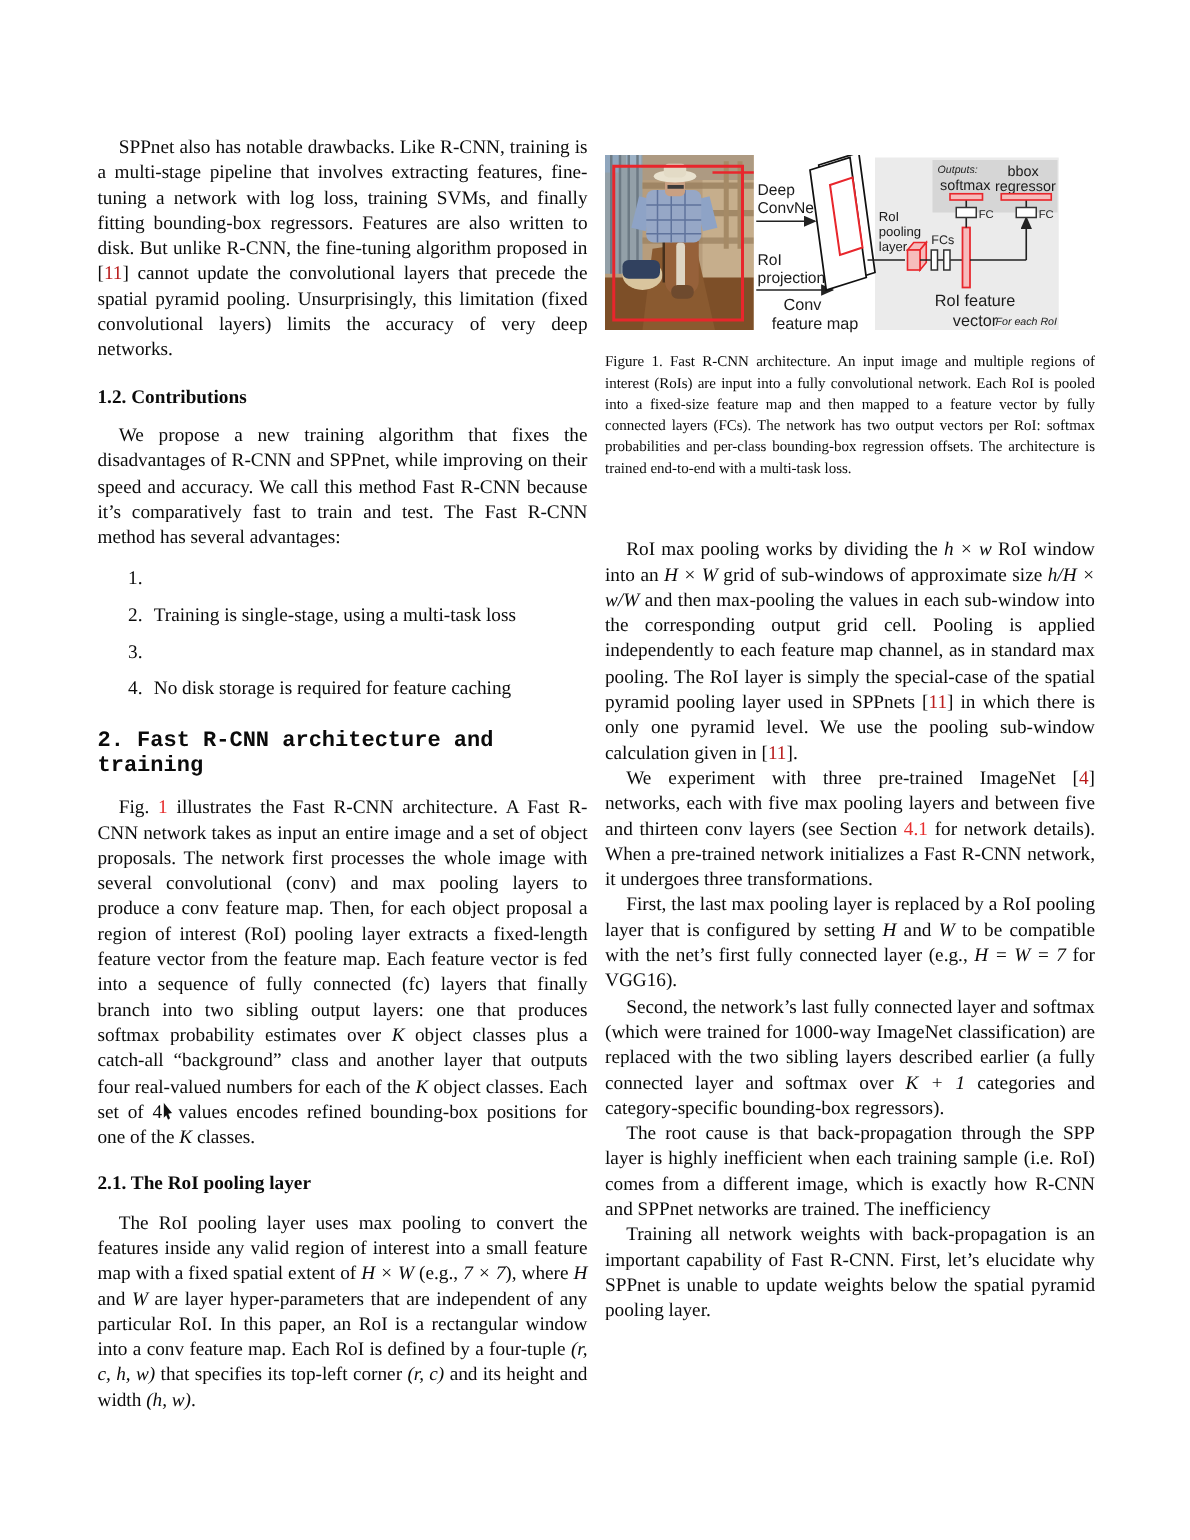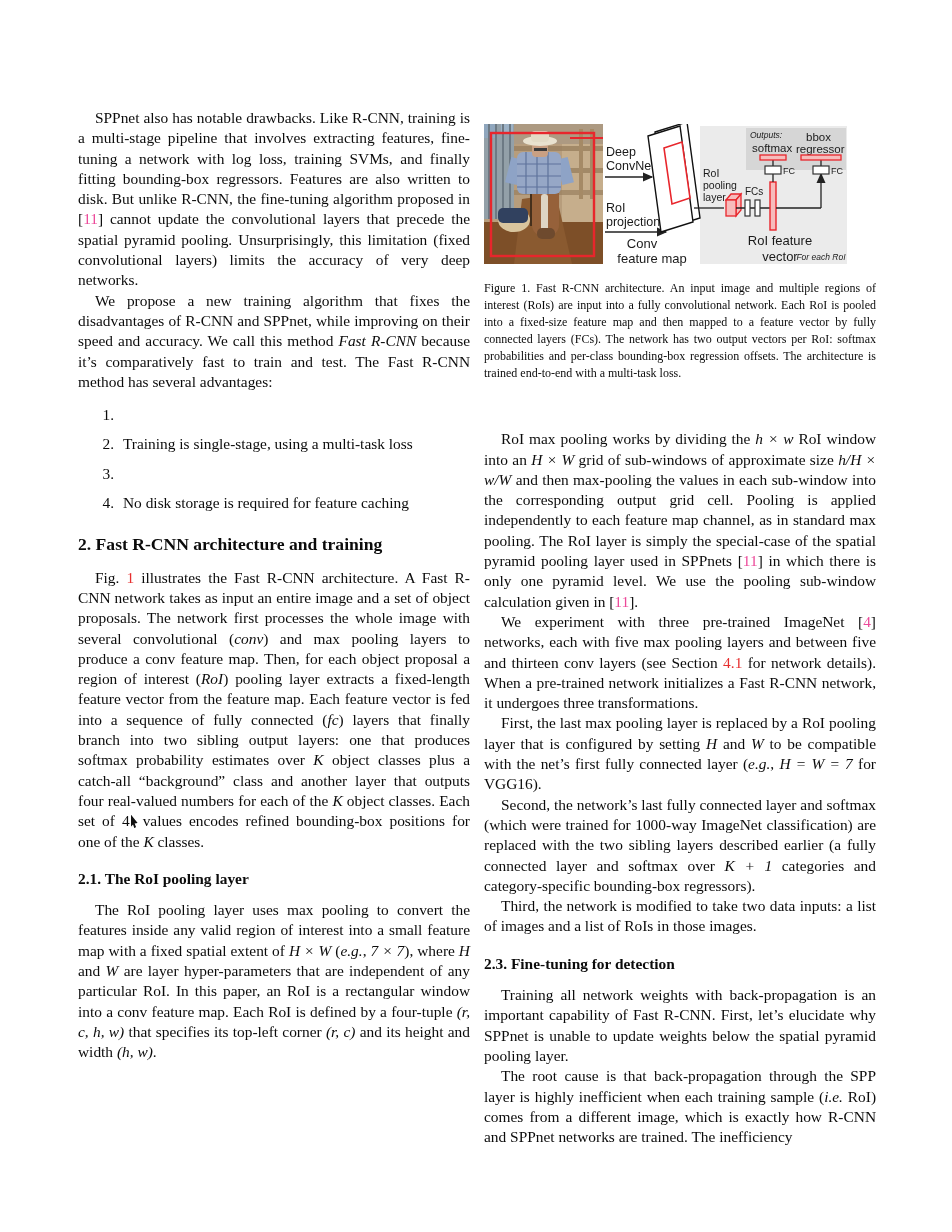--- a/index.html
+++ b/index.html
@@ -4,46 +4,47 @@
 <style>
   html,body{margin:0;padding:0;background:#ffffff;}
   .page{position:relative;width:952px;height:1232px;background:#ffffff;overflow:hidden;
         font-family:"Liberation Serif",serif;color:#0b0b0b;}
   .col{position:absolute;top:108px;width:392px;font-size:15.4px;line-height:20.3px;
        text-align:justify;}
   .col-left{left:78px;}
   .col-right{left:484px;}
   .para{margin:0;text-indent:17px;}
   .h-sub{font-size:15.4px;font-weight:bold;margin:17px 0 11px 0;text-align:left;}
-  .h-sec{font-size:17.6px;font-weight:bold;margin:21px 0 13px 0;text-align:left;}
+  .h-sec{font-size:17.6px;font-weight:bold;margin:21px 0 13px 0;text-align:left;font-family:Liberation Mono, monospace;}
   .list{margin:13px 0 13px 0;}
   .li{display:flex;margin:9px 0 9px 16px;text-align:left;}
   .li-n{min-width:20px;text-align:right;margin-right:9px;}
-  .seg-i{font-style:italic;}
+  .seg-i{}
   .seg-m{font-style:italic;}
-  .seg-g{color:#ec4899;}
+  .seg-g{color:#b91c1c;}
   .seg-r{color:#e62e2e;}
   .seg-u{color:#f21bf2;font-family:"Liberation Mono","DejaVu Sans Mono",monospace;
          font-size:14px;letter-spacing:.4px;word-break:break-all;}
   .cursor-glyph{display:inline-block;width:10px;height:14px;background:#111;
          vertical-align:-2px;margin:0 2px 0 1px;
          clip-path:polygon(0 0,0 92%,24% 74%,38% 100%,54% 92%,40% 66%,70% 62%);}
   .figure-block{margin-top:16px;}
   .figure-caption{margin-top:9px;font-size:12px;line-height:17px;text-align:justify;}
   .after-figure{margin-top:47px;}
   svg text{font-family:"Liberation Sans",sans-serif;fill:#1a1a1a;}
 </style>
 </head>
 <body>
 
 <div class="page">
 
   <div class="col col-left">
     <p class="para"><span class="seg-p">SPPnet also has notable drawbacks. Like R-CNN, training is a multi-stage pipeline that involves extracting features, fine-tuning a network with log loss, training SVMs, and finally fitting bounding-box regressors. Features are also written to disk. But unlike R-CNN, the fine-tuning algorithm proposed in [</span><span class="seg-g">11</span><span class="seg-p">] cannot update the convolutional layers that precede the spatial pyramid pooling. Unsurprisingly, this limitation (fixed convolutional layers) limits the accuracy of very deep networks.</span></p>
 
+    <div class="h-sub">1.2. Contributions</div>
 
     <p class="para"><span class="seg-p">We propose a new training algorithm that fixes the disadvantages of R-CNN and SPPnet, while improving on their speed and accuracy. We call this method </span><span class="seg-i">Fast R-CNN</span><span class="seg-p"> because it’s comparatively fast to train and test. The Fast R-CNN method has several advantages:</span></p>
 
     <div class="list">
       <div class="li">
         <span class="li-n">1.</span>
       </div>
       <div class="li">
         <span class="li-n">2.</span>
         <span class="li-t">Training is single-stage, using a multi-task loss</span>
@@ -183,21 +184,19 @@
 
       <div class="figure-caption">Figure 1. Fast R-CNN architecture.  An input image and multiple regions of interest (RoIs) are input into a fully convolutional network.  Each RoI is pooled into a fixed-size feature map and then mapped to a feature vector by fully connected layers (FCs). The network has two output vectors per RoI: softmax probabilities and per-class bounding-box regression offsets. The architecture is trained end-to-end with a multi-task loss.</div>
     </div>
 
     <p class="para after-figure"><span class="seg-p">RoI max pooling works by dividing the </span><span class="seg-m">h × w</span><span class="seg-p"> RoI window into an </span><span class="seg-m">H × W</span><span class="seg-p"> grid of sub-windows of approximate size </span><span class="seg-m">h/H × w/W</span><span class="seg-p"> and then max-pooling the values in each sub-window into the corresponding output grid cell. Pooling is applied independently to each feature map channel, as in standard max pooling.  The RoI layer is simply the special-case of the spatial pyramid pooling layer used in SPPnets [</span><span class="seg-g">11</span><span class="seg-p">] in which there is only one pyramid level. We use the pooling sub-window calculation given in [</span><span class="seg-g">11</span><span class="seg-p">].</span></p>
 
 
     <p class="para"><span class="seg-p">We experiment with three pre-trained ImageNet [</span><span class="seg-g">4</span><span class="seg-p">] networks, each with five max pooling layers and between five and thirteen conv layers (see Section </span><span class="seg-r">4.1</span><span class="seg-p"> for network details). When a pre-trained network initializes a Fast R-CNN network, it undergoes three transformations.</span></p>
     <p class="para"><span class="seg-p">First, the last max pooling layer is replaced by a RoI pooling layer that is configured by setting </span><span class="seg-m">H</span><span class="seg-p"> and </span><span class="seg-m">W</span><span class="seg-p"> to be compatible with the net’s first fully connected layer (</span><span class="seg-i">e.g.</span><span class="seg-p">, </span><span class="seg-m">H = W = 7</span><span class="seg-p"> for VGG16).</span></p>
     <p class="para"><span class="seg-p">Second, the network’s last fully connected layer and softmax (which were trained for 1000-way ImageNet classification) are replaced with the two sibling layers described earlier (a fully connected layer and softmax over </span><span class="seg-m">K + 1</span><span class="seg-p"> categories and category-specific bounding-box regressors).</span></p>
-    <p class="para"><span class="seg-p">Third, the network is modified to take two data inputs: a list of images and a list of RoIs in those images.</span></p>
-
-    <div class="h-sub">2.3. Fine-tuning for detection</div>
-
+
+
+    <p class="para"><span class="seg-p">The root cause is that back-propagation through the SPP layer is highly inefficient when each training sample (</span><span class="seg-i">i.e.</span><span class="seg-p"> RoI) comes from a different image, which is exactly how R-CNN and SPPnet networks are trained. The inefficiency</span></p>
     <p class="para"><span class="seg-p">Training all network weights with back-propagation is an important capability of Fast R-CNN. First, let’s elucidate why SPPnet is unable to update weights below the spatial pyramid pooling layer.</span></p>
-    <p class="para"><span class="seg-p">The root cause is that back-propagation through the SPP layer is highly inefficient when each training sample (</span><span class="seg-i">i.e.</span><span class="seg-p"> RoI) comes from a different image, which is exactly how R-CNN and SPPnet networks are trained. The inefficiency</span></p>
   </div>
 
 </div>
 
 </body></html>

